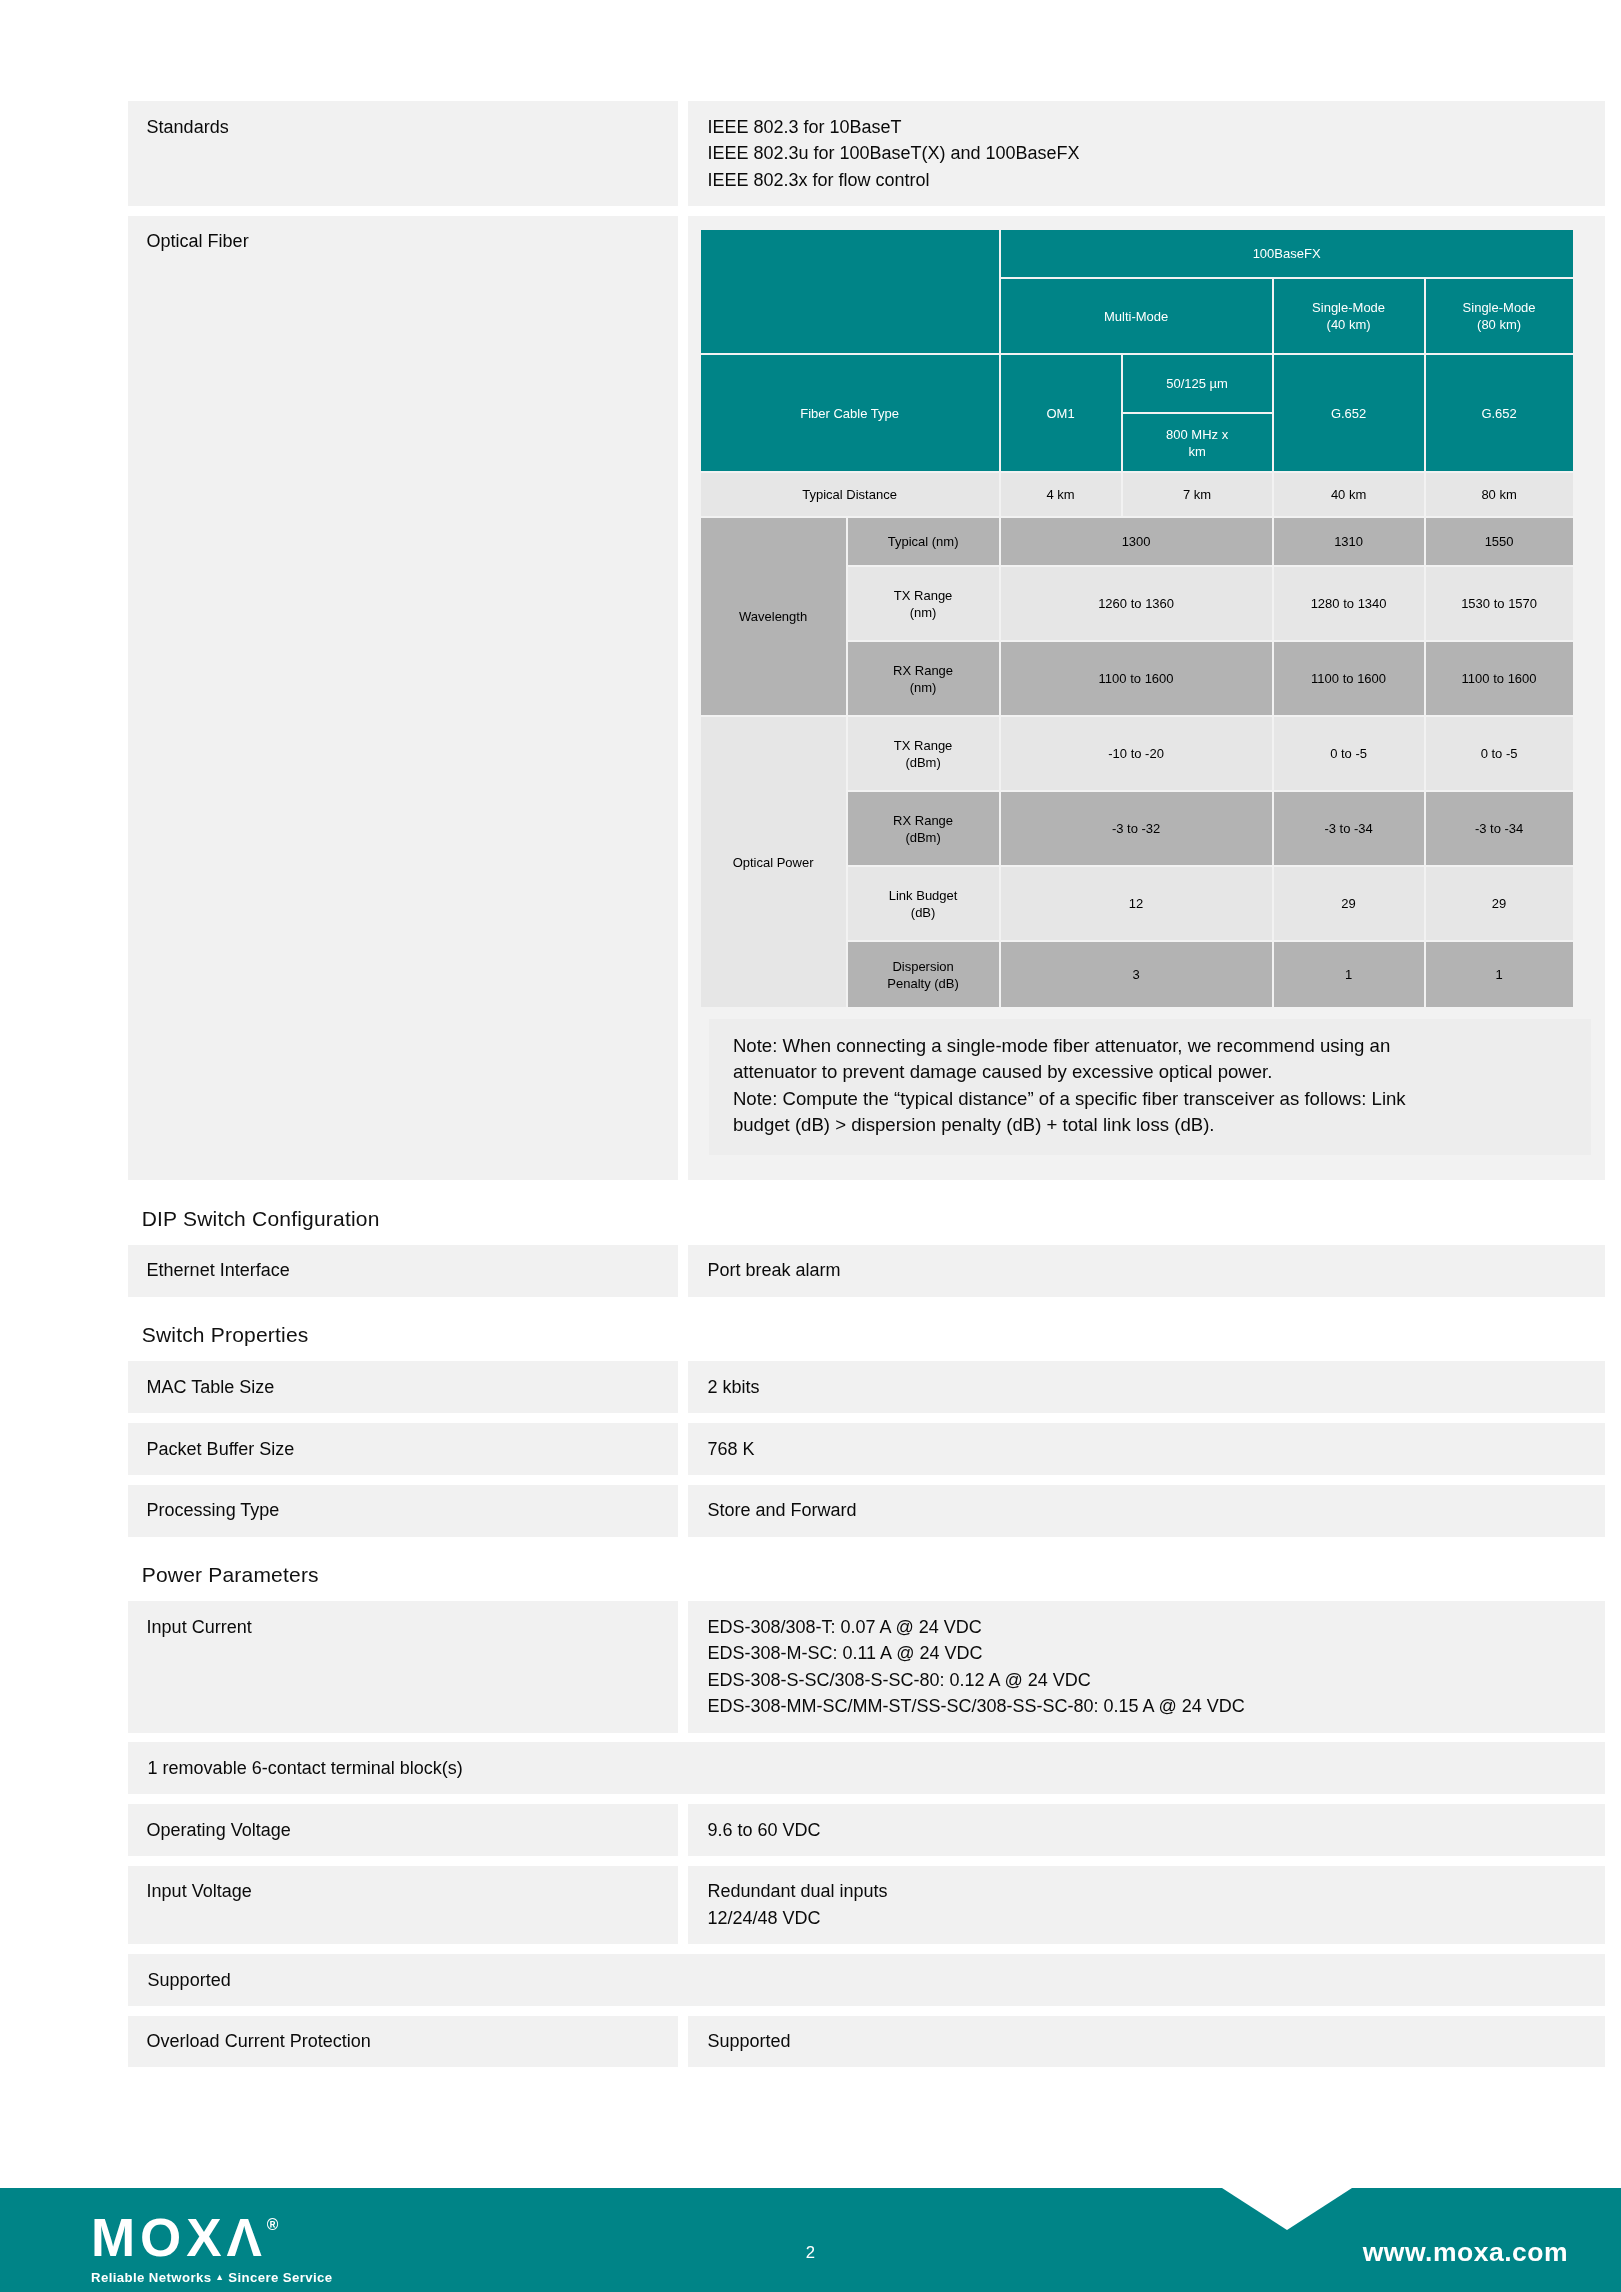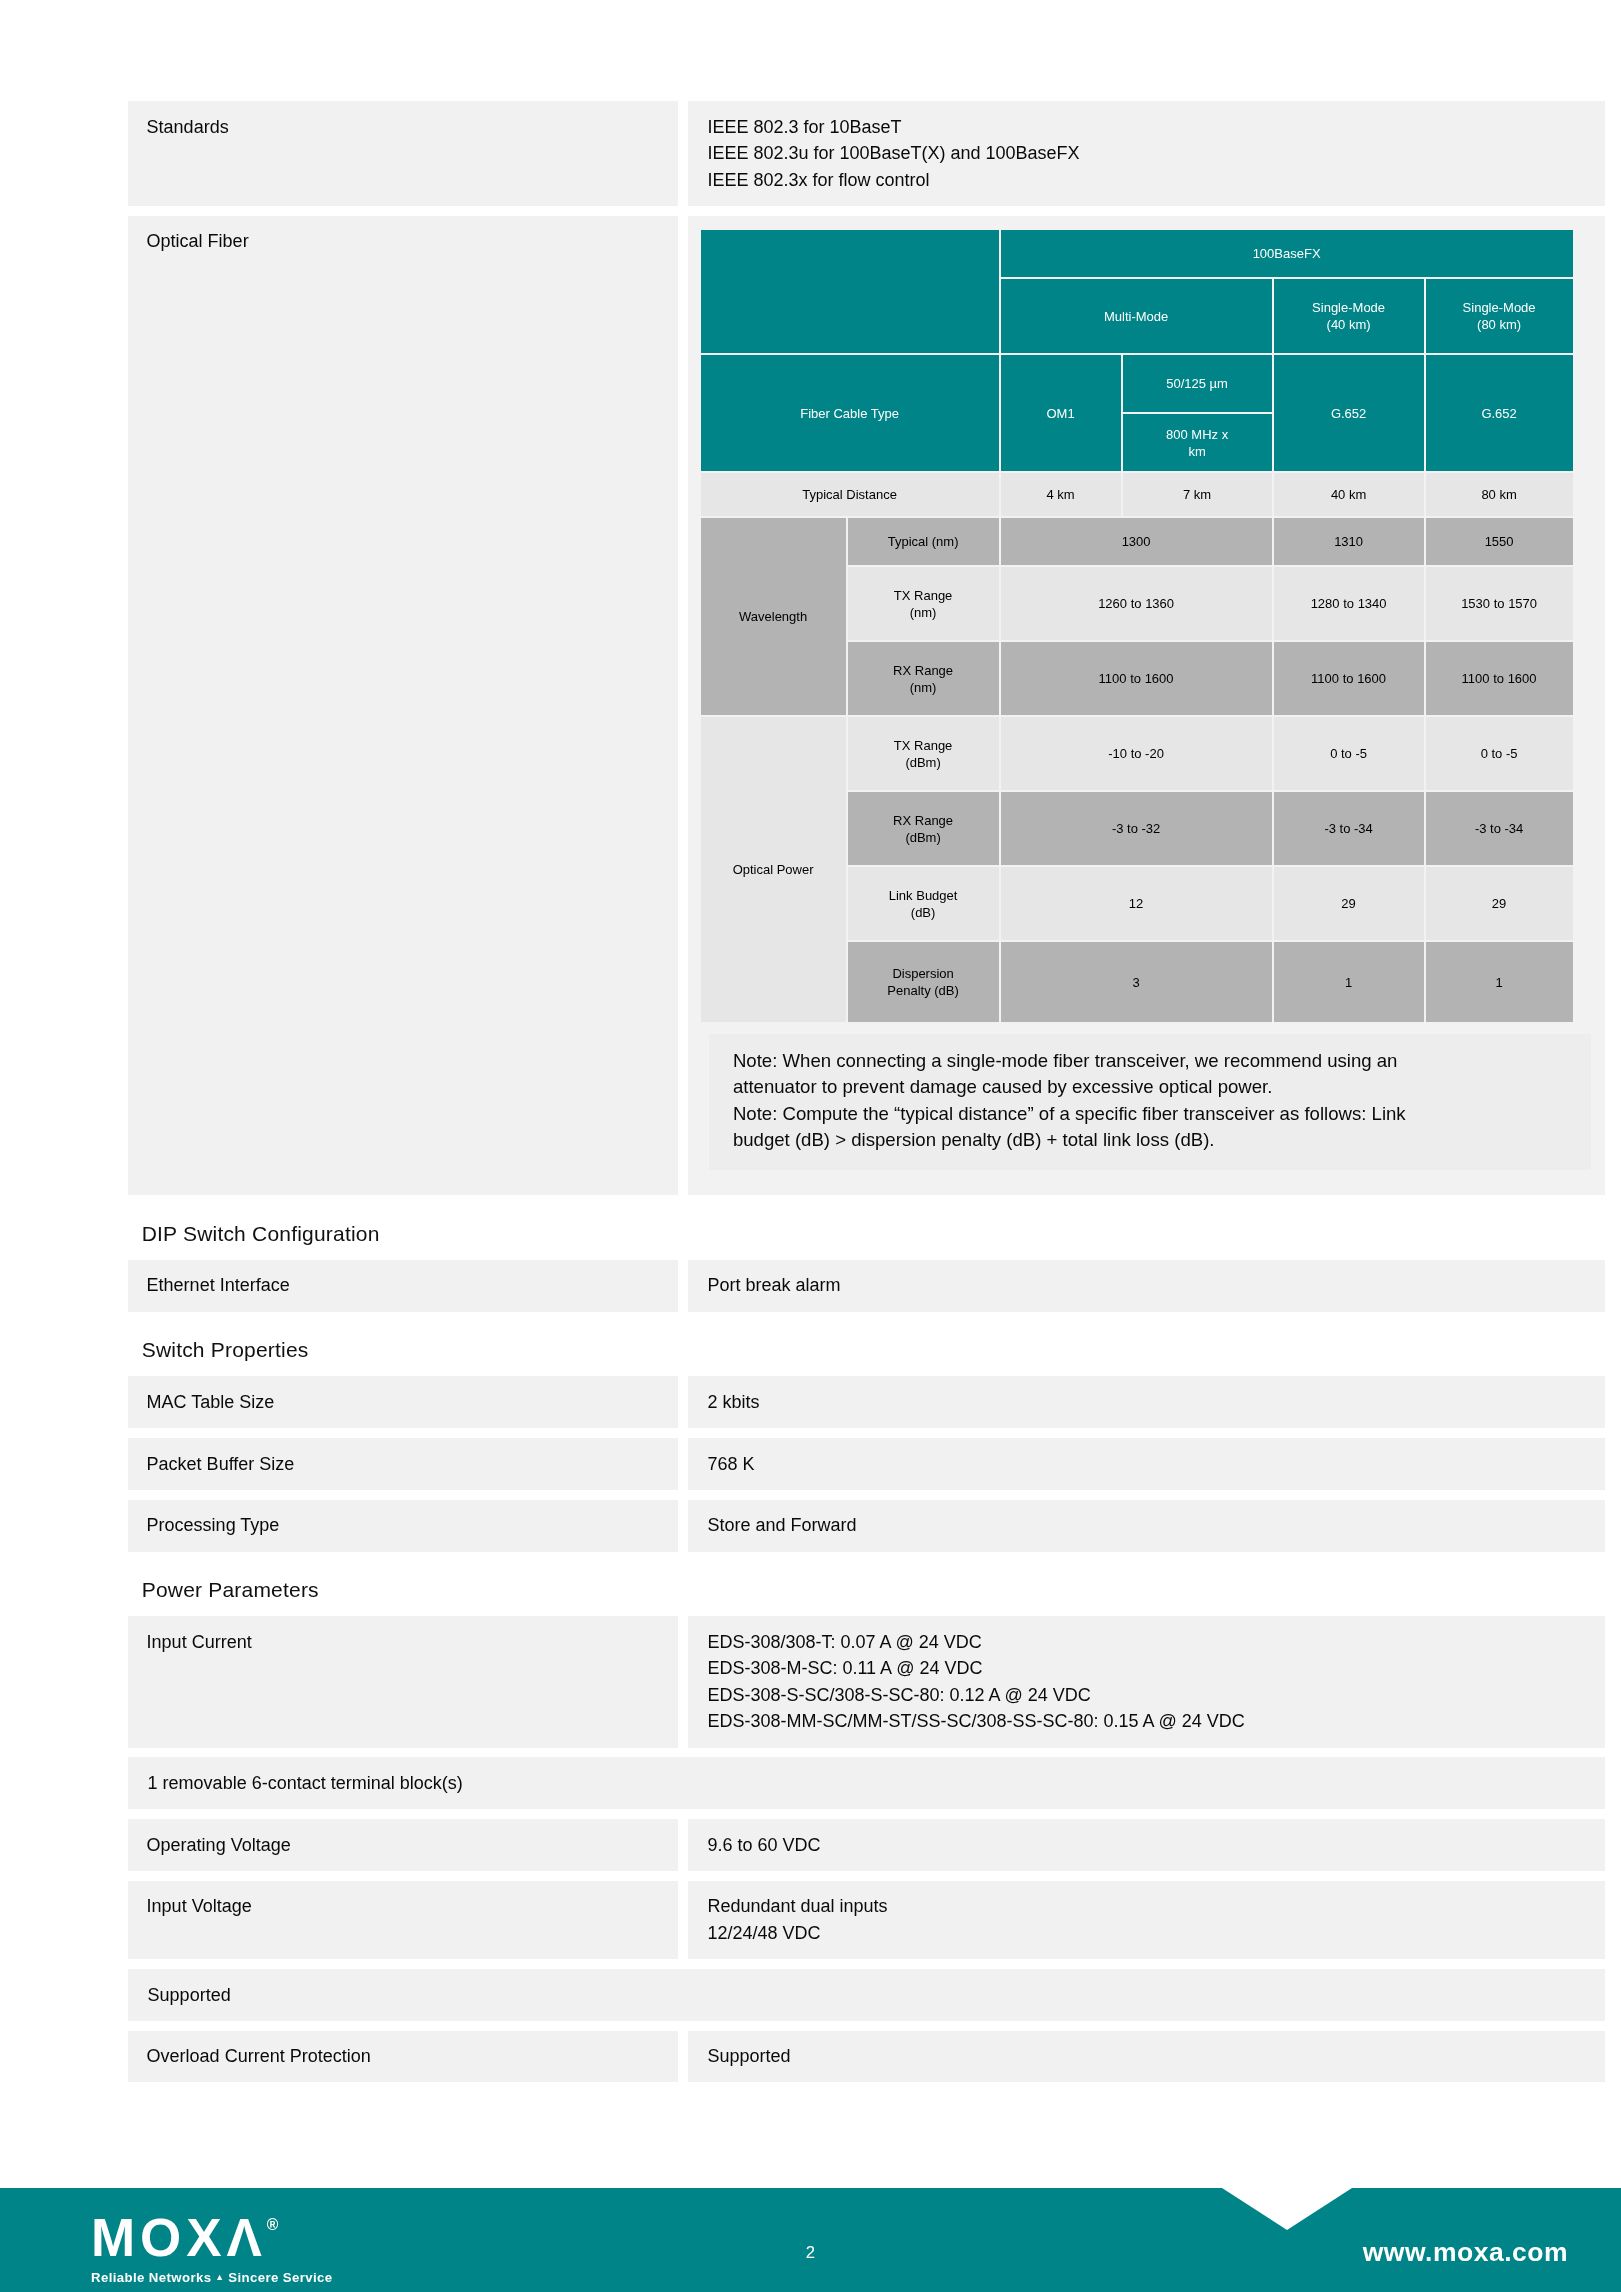--- a/index.html
+++ b/index.html
@@ -162,34 +162,34 @@
         </tr>
         <tr style="height:73px">
           <td class="light">
             <span class="cl">Link Budget</span>
             <span class="cl">(dB)</span>
           </td>
           <td class="light" colspan="2">12</td>
           <td class="light">29</td>
           <td class="light">29</td>
         </tr>
-        <tr style="height:80px">
+        <tr style="height:65px">
           <td class="dark">
             <span class="cl">Dispersion</span>
             <span class="cl">Penalty (dB)</span>
           </td>
           <td class="dark" colspan="2">3</td>
           <td class="dark">1</td>
           <td class="dark">1</td>
         </tr>
       </tbody>
         </table>
 
       <div class="note-box">
-        <div>Note: When connecting a single-mode fiber transceiver, we recommend using an</div>
+        <div>Note: When connecting a single-mode fiber attenuator, we recommend using an</div>
         <div>attenuator to prevent damage caused by excessive optical power.</div>
         <div>Note: Compute the “typical distance” of a specific fiber transceiver as follows: Link</div>
         <div>budget (dB) &gt; dispersion penalty (dB) + total link loss (dB).</div>
       </div>
     </div>
   </div>
 
   <h2 class="sec-head">DIP Switch Configuration</h2>
   <div class="spec-row">
     <div class="spec-label">Ethernet Interface</div>

